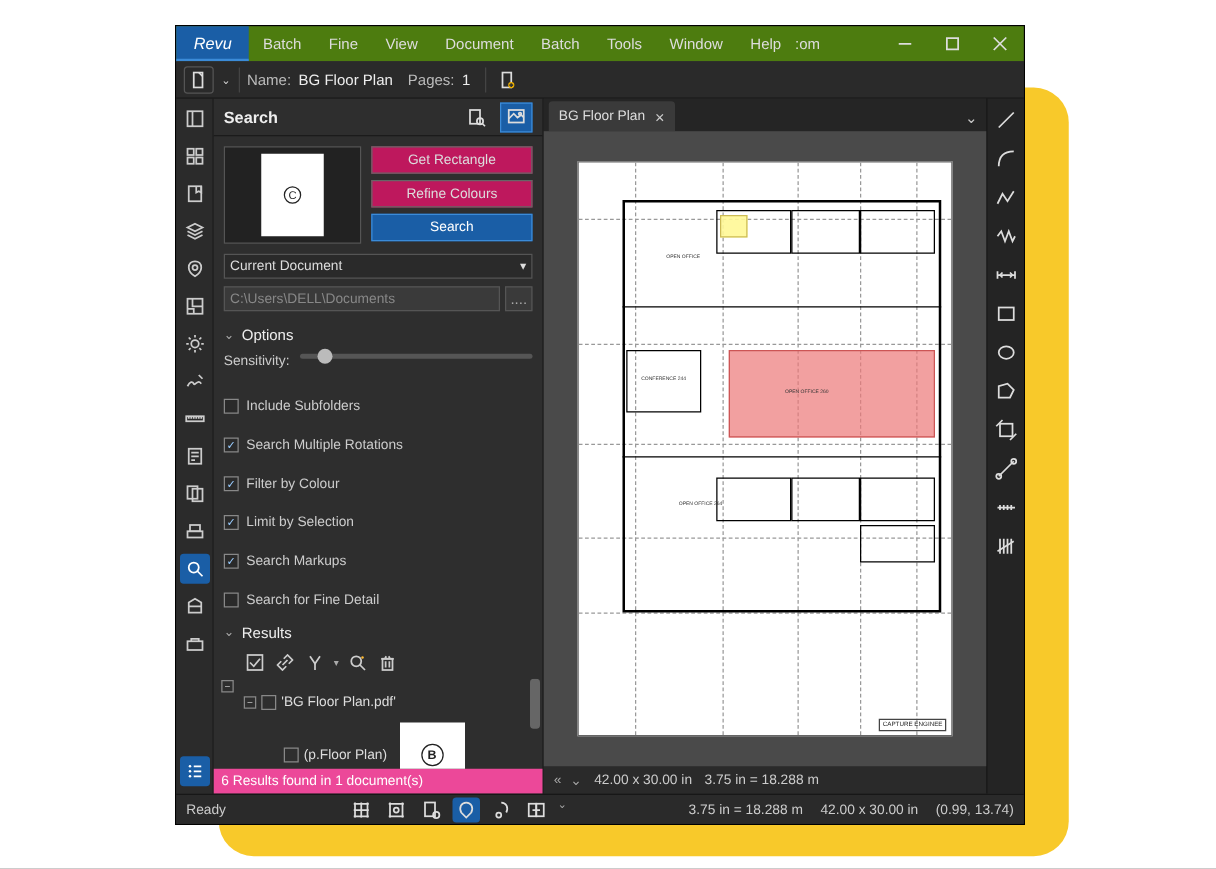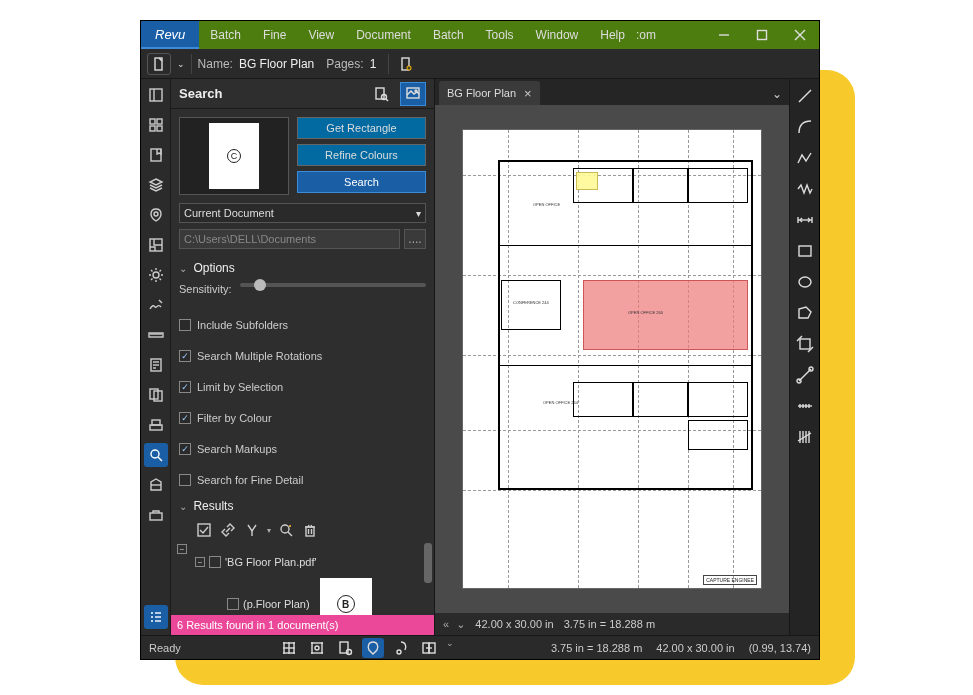--- a/index.html
+++ b/index.html
@@ -39,21 +39,21 @@
   .panel-header { height: 30px; display: flex; align-items: center; gap: 6px; padding: 0 8px; border-bottom: 1px solid #1b1b1b; }
   .panel-header .ptitle { font-weight: 600; color: #eee; font-size: 13px; flex: 1; }
   .panel-header .pmode { width: 26px; height: 24px; display: flex; align-items: center; justify-content: center; border: 1px solid transparent; }
   .panel-header .pmode.active { background: #1a5ea6; border: 1px solid #3b8bd8; }
 
   .search-top { display: flex; gap: 8px; padding: 8px; align-items: stretch; }
   .thumb { width: 110px; height: 78px; background: #222; border: 1px solid #555; display: flex; align-items: center; justify-content: center; }
   .thumb .page { width: 50px; height: 66px; background: #fff; display:flex; align-items:center; justify-content:center; }
   .thumb .page .c { width:14px; height:14px; border:1px solid #222; border-radius:50%; font-size:9px; color:#222; display:flex;align-items:center;justify-content:center;}
   .search-btns { display: flex; flex-direction: column; gap: 5px; flex:1; }
-  .sbtn { height: 22px; background: #0369a1; border: 1px solid #666; color: #ddd; display: flex; align-items: center; justify-content: center; font-size: 11px; }
+  .sbtn { height: 22px; background: #be185d; border: 1px solid #666; color: #ddd; display: flex; align-items: center; justify-content: center; font-size: 11px; }
   .sbtn.primary { background: #1a5ea6; border-color:#3b8bd8; color:#fff; }
 
   .sel-row { padding: 0 8px 6px 8px; }
   .dd { width: 100%; height: 20px; background: #2a2a2a; border: 1px solid #555; color:#ddd; font-size:11px; padding: 0 4px; display:flex; align-items:center; justify-content:space-between;}
   .dd .ch { font-size:10px; }
   .path-row { display:flex; gap:4px; padding: 0 8px 6px 8px;}
   .path { flex:1; height:20px; background:#3a3a3a; border:1px solid #555; color:#888; font-size:11px; padding:0 4px; display:flex; align-items:center;}
   .path-btn { width:22px; height:20px; background:#3a3a3a; border:1px solid #555; display:flex;align-items:center;justify-content:center; color:#aaa; }
 
   .section-head { display:flex; align-items:center; gap:6px; padding: 6px 8px; color:#eee; font-size:12px;}
@@ -354,25 +354,25 @@
         <div class="chk-row">
             <div class="chk"></div>
             <span>Include Subfolders</span>
           </div>
         <div class="chk-row">
             <div class="chk checked"></div>
             <span>Search Multiple Rotations</span>
           </div>
         <div class="chk-row">
             <div class="chk checked"></div>
-            <span>Limit by Selection</span>
+            <span>Filter by Colour</span>
           </div>
         <div class="chk-row">
             <div class="chk checked"></div>
-            <span>Filter by Colour</span>
+            <span>Limit by Selection</span>
           </div>
         <div class="chk-row">
             <div class="chk checked"></div>
             <span>Search Markups</span>
           </div>
         <div class="chk-row">
             <div class="chk"></div>
             <span>Search for Fine Detail</span>
           </div>
       </div>

